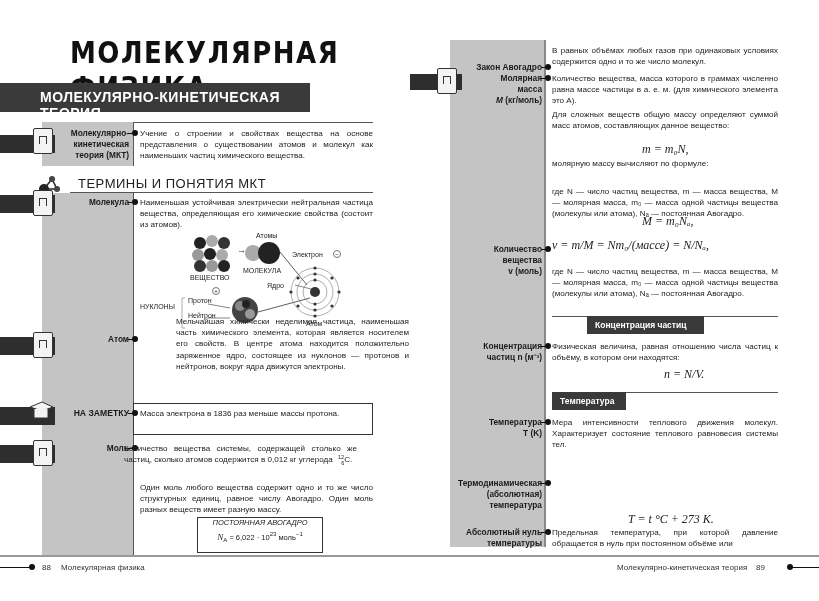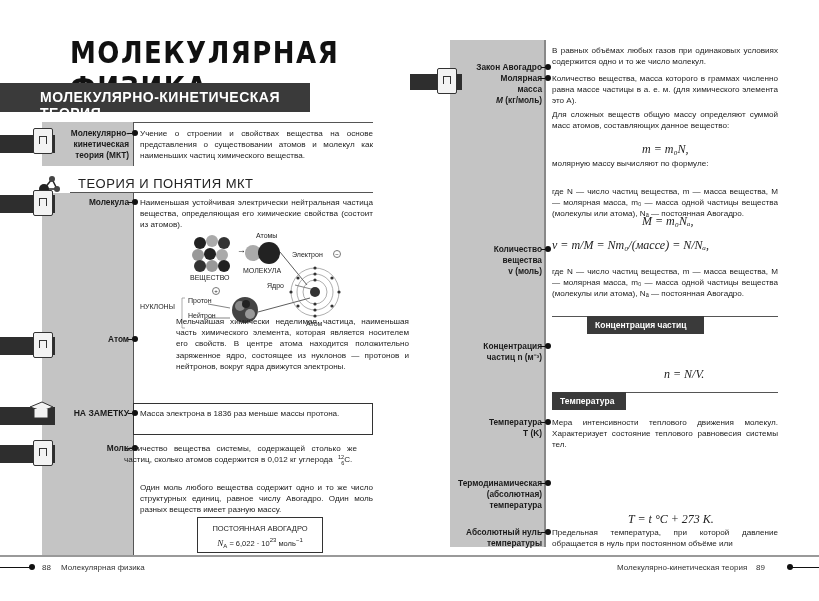--- a/index.html
+++ b/index.html
@@ -69,21 +69,21 @@
   <div style="position:absolute; left:38px; top:175px; width:24px; height:20px;">
     <svg width="24" height="20" viewBox="0 0 24 20">
       <line x1="6" y1="14" x2="14" y2="4" stroke="#222" stroke-width="1.5"></line>
       <line x1="14" y1="4" x2="19" y2="14" stroke="#222" stroke-width="1.5"></line>
       <line x1="6" y1="14" x2="19" y2="14" stroke="#222" stroke-width="1.5"></line>
       <circle cx="6" cy="14" r="5" fill="#222"></circle>
       <circle cx="14" cy="4" r="3" fill="#444"></circle>
       <circle cx="19" cy="14" r="3" fill="#444"></circle>
     </svg>
   </div>
-  <div class="subhead" style="left:78px; top:176px;">ТЕОРИЯ И ПОНЯТИЯ МКТ</div>
+  <div class="subhead" style="left:78px; top:176px;">ТЕРМИНЫ И ПОНЯТИЯ МКТ</div>
   <div class="hline" style="left:70px; top:192px; width:303px;"></div>
 
   <div class="gray-col l" style="top:193px; height:362px;"></div>
   <div class="vline" style="left:133px; top:193px; height:362px;"></div>
 
   <div class="book-tab" style="top:195px; width:55px;"></div>
   <div class="book-icon" style="left:33px; top:190px;"></div>
   <div class="term" style="left:44px; top:197px; width:85px;">
     <span>Молекула</span><span class="dot"></span>
   </div>
@@ -181,21 +181,21 @@
   <div class="term" style="left:44px; top:443px; width:85px;">
     <span>Моль</span><span class="dot"></span>
   </div>
   <div class="txt" style="left:124px; top:443px; width:233px;">
     <span>Количество вещества системы, содержащей столько же частиц, сколько атомов содержится в 0,012 кг углерода</span>
     <span style="display:inline-block; vertical-align:middle; font-size:5.5px; line-height:6px; text-align:right; margin-left:3px;"><span style="display:block;">12</span><span style="display:block;">6</span></span><span>C.</span>
   </div>
   <div class="txt" style="left:140px; top:482px; width:233px;">Один моль любого вещества содержит одно и то же число структурных единиц, равное числу Авогадро. Один моль разных веществ имеет разную массу.</div>
 
   <div class="const-box" style="left:197px; top:517px; width:126px; height:36px;">
-    <div style="margin-top:6px;">ПОСТОЯННАЯ АВОГАДРО</div>
+    <div style="margin-top:0;font-style:italic;">ПОСТОЯННАЯ АВОГАДРО</div>
     <div style="margin-top:4px;">
       <span class="it">N</span><span class="sub">A</span>
       <span>= 6,022 · 10</span><span class="sup">23</span>
       <span>моль</span><span class="sup">−1</span>
     </div>
   </div>
 
   <div class="footer-line" style="left:0; width:410px;"></div>
   <div class="footer-rule" style="left:0; width:30px;"></div>
   <div class="footer-dot" style="left:29px;"></div>
@@ -235,20 +235,21 @@
   <div class="formula" style="left:142px; top:238px;">v = m/M = Nm₀/(массе) = N/Nₐ,</div>
   <div class="txt" style="left:142px; top:266px; width:226px;">где N — число частиц вещества, m — масса вещества, M — молярная масса, m₀ — масса одной частицы вещества (молекулы или атома), Nₐ — постоянная Авогадро.</div>
 
   <div class="hline" style="left:142px; top:316px; width:226px;"></div>
   <div class="dark-label" style="left:142px; top:316px; width:117px;margin-left:35px;">Концентрация частиц</div>
   <div class="term" style="left:40px; top:341px; width:92px;">
     <div>Концентрация</div>
     <div>частиц n (м⁻³)</div>
     <span class="dot"></span>
   </div>
+  <div class="txt" style="left:142px; top:341px; width:226px;">Физическая величина, равная отношению числа частиц к объёму, в котором они находятся:</div>
   <div class="formula" style="left:254px; top:367px;">n = N/V.</div>
 
   <div class="hline" style="left:142px; top:392px; width:226px;"></div>
   <div class="dark-label" style="left:142px; top:392px; width:74px;">Температура</div>
   <div class="term" style="left:40px; top:417px; width:92px;">
     <div>Температура</div>
     <div>T (K)</div>
     <span class="dot"></span>
   </div>
   <div class="txt" style="left:142px; top:417px; width:226px;">Мера интенсивности теплового движения молекул. Характеризует состояние теплового равновесия системы тел.</div>

